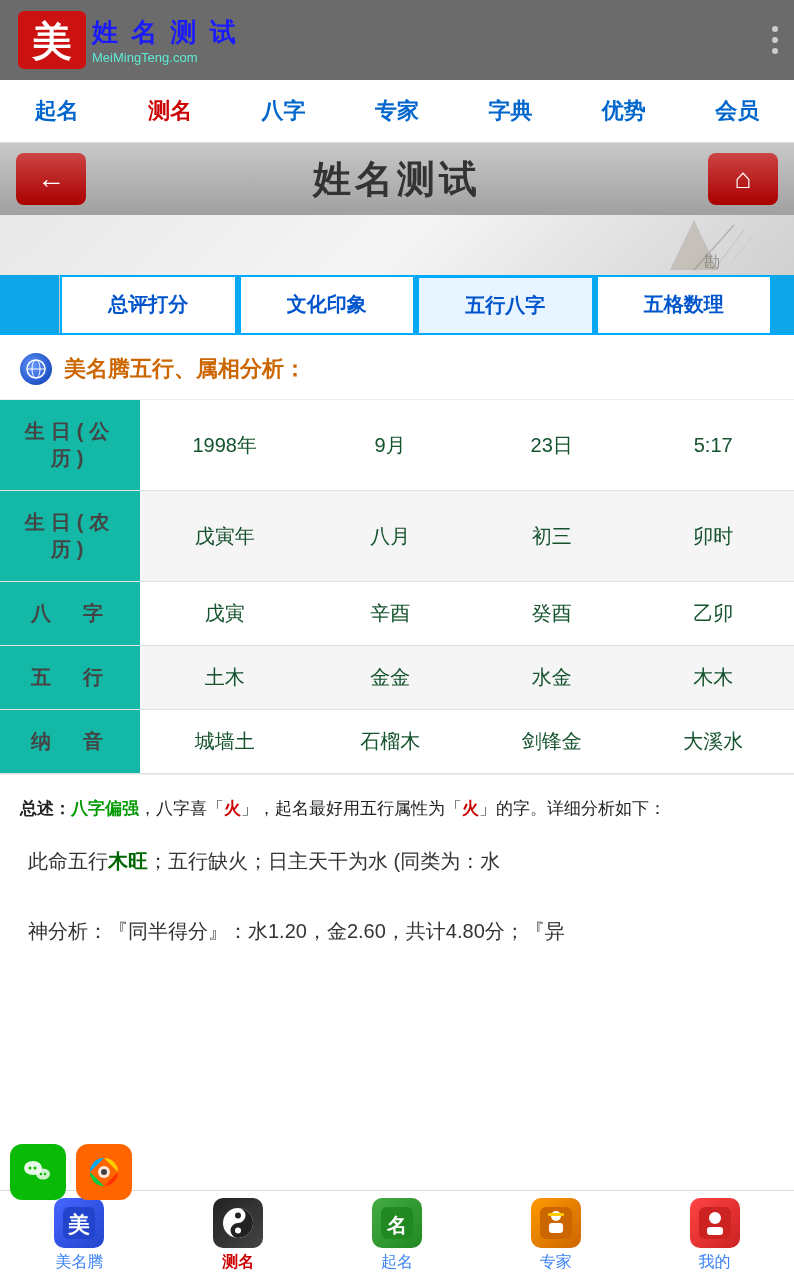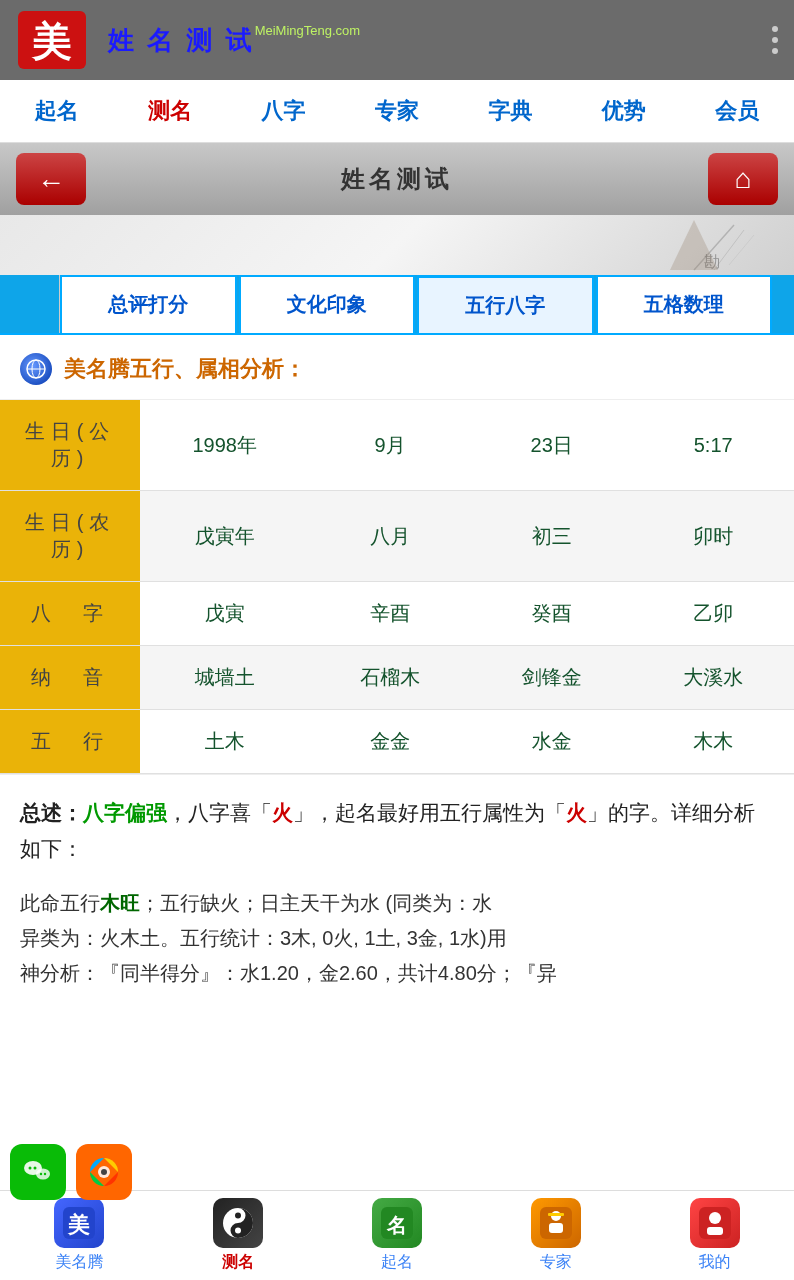--- a/index.html
+++ b/index.html
@@ -21,22 +21,22 @@
       justify-content: space-between;
       padding: 10px 16px;
       height: 80px;
     }
     .header-logo {
       display: flex;
       align-items: center;
     }
     .logo-right {
       display: flex;
-      flex-direction: row;
-      margin-left: 20px;
+      flex-direction: column;
+      margin-left: 4px;
     }
     .header-dots {
       display: flex;
       flex-direction: column;
       gap: 5px;
       cursor: pointer;
     }
     .header-dots span {
       display: block;
       width: 6px;
@@ -80,21 +80,21 @@
       display: flex;
       align-items: center;
       justify-content: center;
       cursor: pointer;
     }
     .title-back .arrow {
       color: white;
       font-size: 28px;
     }
     .title-text {
-      font-size: 24px;
+      font-size: 38px;
       font-weight: bold;
       color: #333;
       letter-spacing: 4px;
     }
     .title-home {
       width: 70px;
       height: 52px;
       background: linear-gradient(to bottom, #c44, #a00);
       border-radius: 8px;
       display: flex;
@@ -204,46 +204,47 @@
       background: #fff;
     }
     .info-table td {
       padding: 18px 16px;
       font-size: 20px;
       text-align: center;
       color: #14532d;
     }
     .info-table td:first-child {
       color: #444;
-      font-weight: normal;
+      font-weight: bold;
       width: 140px;
-      background: #eab308;
+      background: #14b8a6;
       letter-spacing: 6px;
     }
 
     
     .summary-section {
       padding: 20px 20px 10px;
       border-top: 1px solid #eee;
     }
     .summary-text {
-      font-size: 21px;
+      font-size: 17px;
       line-height: 1.7;
       color: #222;
     }
     .summary-text .green { color: #009900; font-weight: bold; }
     .summary-text .red { color: #cc0000; font-weight: bold; }
 
     .detail-section {
       padding: 10px 20px 20px;
     }
     .detail-text {
       font-size: 20px;
       line-height: 1.75;
       color: #333;
+      margin-left: 8px;
     }
 
     
     .floating-icons {
       position: fixed;
       bottom: 80px;
       left: 10px;
       display: flex;
       gap: 10px;
       z-index: 100;
@@ -308,21 +309,21 @@
 
     <svg width="72" height="62" viewBox="0 0 72 62">
 
       <rect x="2" y="2" width="68" height="58" rx="6" fill="#cc1111"></rect>
       <text x="36" y="46" text-anchor="middle" font-size="40" font-weight="bold" fill="white" font-family="STKaiti,KaiTi,serif">美</text>
     </svg>
     <div class="logo-right">
       <div style="font-size:26px;color:#1a1aff;font-weight:bold;letter-spacing:3px;">
         <span>姓 名 测 试</span>
       </div>
-      <div style="font-size:13px;color:#bef264;">MeiMingTeng.com</div>
+      <div style="font-size:13px;color:#5eead4;">MeiMingTeng.com</div>
     </div>
   </div>
   <div class="header-dots">
     <span></span>
     <span></span>
     <span></span>
   </div>
 </div>
 
 <div class="nav">
@@ -394,47 +395,46 @@
       <td>卯时</td>
     </tr>
     <tr>
       <td>八　字</td>
       <td>戊寅</td>
       <td>辛酉</td>
       <td>癸酉</td>
       <td>乙卯</td>
     </tr>
     <tr>
+      <td>五　行</td>
+      <td>土木</td>
+      <td>金金</td>
+      <td>水金</td>
+      <td>木木</td>
+    </tr>
+    <tr>
       <td>纳　音</td>
       <td>城墙土</td>
       <td>石榴木</td>
       <td>剑锋金</td>
       <td>大溪水</td>
     </tr>
-    <tr>
-      <td>五　行</td>
-      <td>土木</td>
-      <td>金金</td>
-      <td>水金</td>
-      <td>木木</td>
-    </tr>
   </tbody>
     </table>
 
   <div class="summary-section">
     <div class="summary-text">
       <span style="font-weight:bold;color:#222;">总述：</span><span class="green">八字偏强</span><span>，八字喜「</span><span class="red">火</span><span>」，起名最好用五行属性为「</span><span class="red">火</span><span>」的字。详细分析如下：</span>
     </div>
   </div>
 
   <div class="detail-section">
     <div class="detail-text">
       <span>此命五行</span><span style="font-weight:bold;color:#006600;">木旺</span><span>；五行缺火；日主天干为水 (同类为：水</span>
       <br>
-      <span>异类为：火木土。五行统计：3木, 0火, 1土, 3金, 1水)用</span>
       <br>
       <span>神分析：『同半得分』：水1.20，金2.60，共计4.80分；『异</span>
     </div>
   </div>
 
 </div>
 
 <div class="floating-icons">
   <div class="float-icon float-wechat">
     <svg width="34" height="34" viewBox="0 0 34 34">

